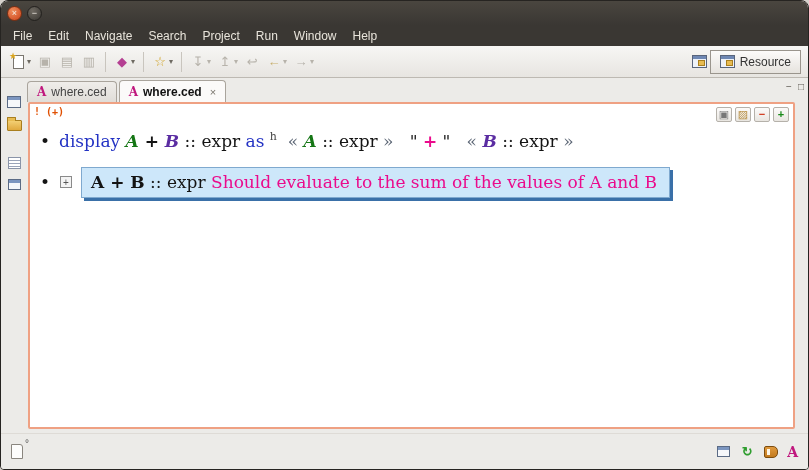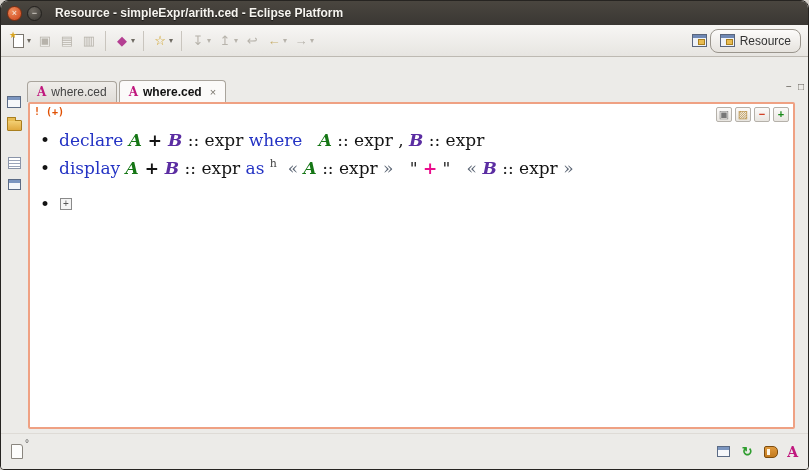--- a/index.html
+++ b/index.html
@@ -42,21 +42,21 @@
   .tspring { flex:1; }
 
   .i-doc { width:11px; height:14px; background:#fff; border:1px solid #7a766e; position:relative; margin:0 2px; }
   .i-doc .spark { position:absolute; top:-5px; left:-5px; font-size:9px; color:#d9a520; }
 
   .i-persp { width:15px; height:13px; border:1px solid #59657c; background:#eef2f8; position:relative; }
   .i-persp::before { content:""; position:absolute; top:0; left:0; right:0; height:3px; background:#6f88b4; }
   .i-persp::after { content:""; position:absolute; bottom:1px; right:1px; width:5px; height:4px; background:#e8bc52; border:1px solid #a97f1f; }
 
   .persp-btn { display:flex; align-items:center; gap:5px; height:24px; padding:0 9px;
-               border:1px solid #9a958d; border-radius:8px;
+               border:1px solid #9a958d; border-radius:0;
                background:linear-gradient(#fcfbfa,#e6e3de); font-size:12px; color:#333; }
 
   
   .main { position:absolute; top:77px; left:0; right:0; bottom:0; background:#ecebe8; }
 
   .leftstrip { position:absolute; left:0; top:4px; width:26px; bottom:40px;
                display:flex; flex-direction:column; align-items:center; padding-top:14px; gap:10px; }
   .i-win16 { width:14px; height:12px; border:1px solid #5b6b85; background:#f5f7fa; position:relative; }
   .i-win16::before { content:""; position:absolute; top:0; left:0; right:0; height:3px; background:#7c96c0; }
   .i-win16.small { width:13px; height:11px; }
@@ -131,23 +131,32 @@
 
 <div id="window">
 
   <div class="titlebar">
     <span class="win-btn close">
         <span>×</span>
       </span>
     <span class="win-btn min">
         <span>−</span>
       </span>
-    <span class="title">Resource - simpleExpr/arith.ced - Eclipse Platform</span>
-  </div>
-
+  </div>
+
+  <div class="menubar">
+    <span class="menu-item">File</span>
+    <span class="menu-item">Edit</span>
+    <span class="menu-item">Navigate</span>
+    <span class="menu-item">Search</span>
+    <span class="menu-item">Project</span>
+    <span class="menu-item">Run</span>
+    <span class="menu-item">Window</span>
+    <span class="menu-item">Help</span>
+  </div>
 
   <div class="toolbar">
     <span class="tbtn">
       <span class="i-doc">
           <span class="spark">★</span>
         </span>
       <span class="drop">▾</span>
     </span>
     <span class="tbtn">
         <span class="glyph dis">▣</span>
@@ -237,27 +246,27 @@
               <span class="t-minus">−</span>
             </span>
           <span class="ed-tool">
               <span class="t-plus">+</span>
             </span>
         </div>
       </div>
 
       <div class="ed-body">
 
-        <div class="ed-line"><span class="bullet">•</span><span class="kw">declare </span><span class="va">A</span><span class="op"> + </span><span class="vb">B</span><span> :: expr </span><span class="kw">where</span><span>   </span><span class="va">A</span><span> :: expr , </span><span class="vb">B</span><span> :: expr</span></div>
 
         <div class="ed-line"><span class="bullet">•</span><span class="kw">display </span><span class="va">A</span><span class="op"> + </span><span class="vb">B</span><span> :: expr </span><span class="kw">as </span><sup>h</sup><span class="br">  « </span><span class="va">A</span><span> :: expr</span><span class="br"> »   </span><span>" </span><span class="mag op">+</span><span> "</span><span class="br">   « </span><span class="vb">B</span><span> :: expr</span><span class="br"> »</span></div>
 
         <div class="ed-line line3">
             <span class="bullet">•</span>
             <span class="expander"><span>+</span></span>
+            <span class="note-box"><span class="bvar">A</span><span class="op"> + </span><span class="bvar">B</span><span> :: expr </span><span class="mag">Should evaluate to the sum of the values of A and B</span></span>
           </div>
 
       </div>
     </div>
 
     <div class="statusbar">
       <span class="i-status">
           <span class="deg">°</span>
         </span>
       <div class="trim-right">

